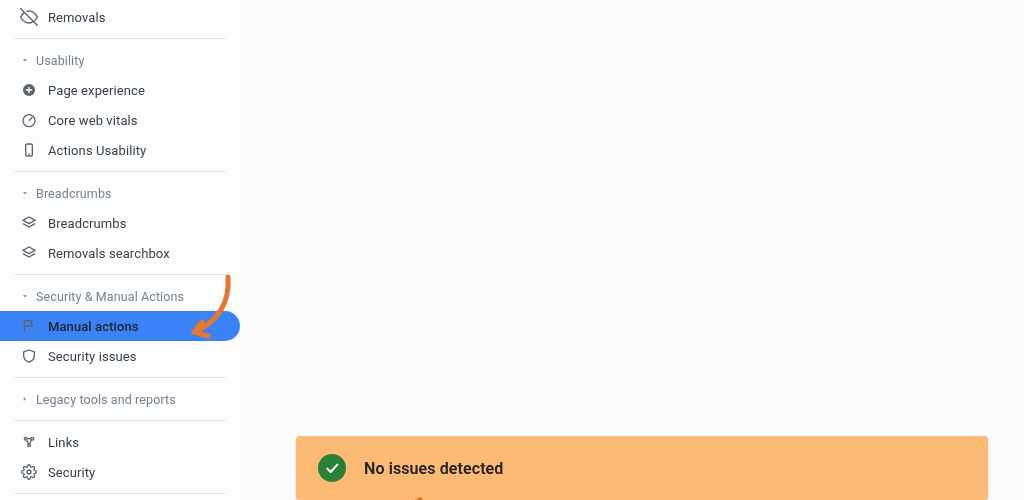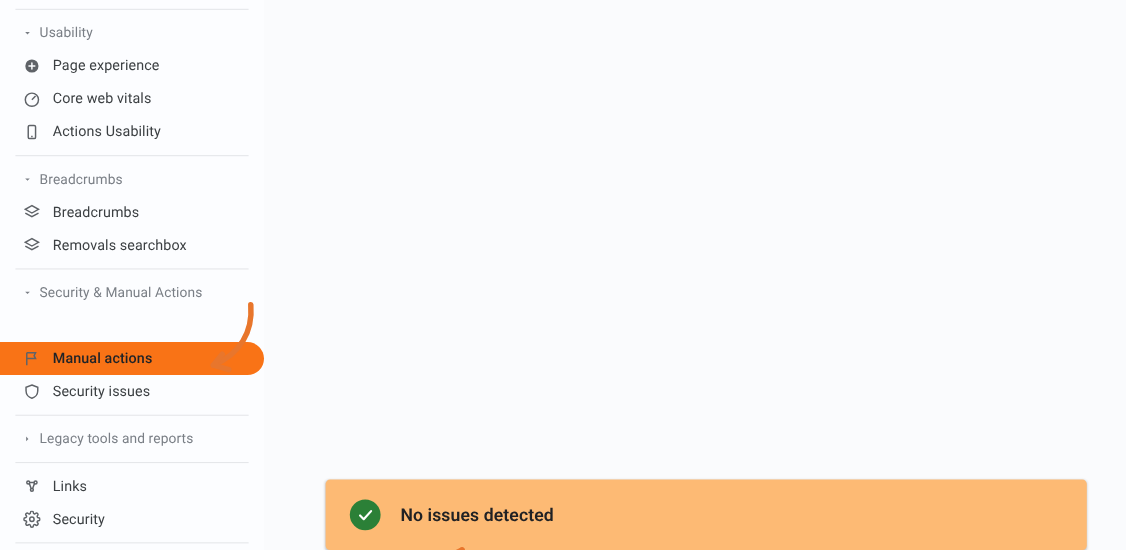--- a/index.html
+++ b/index.html
@@ -53,25 +53,24 @@
     margin-right: 10px;
     display: inline-flex;
     align-items: center;
     justify-content: center;
     color: #5f6368;
   }
   .nav-item.child {
     padding-left: 20px;
   }
   .nav-item.active {
-    background: #f97316;
+    background: #3b82f6;
     border-radius: 0 20px 20px 0;
     color: #1f2328;
     font-weight: 500;
-    margin-top: 30px;
   }
   .nav-item .lbl {
     font-size: 13px;
     letter-spacing: .1px;
   }
   .divider {
     height: 1px;
     background: #e5e7ea;
     margin: 6px 14px 6px 14px;
   }

